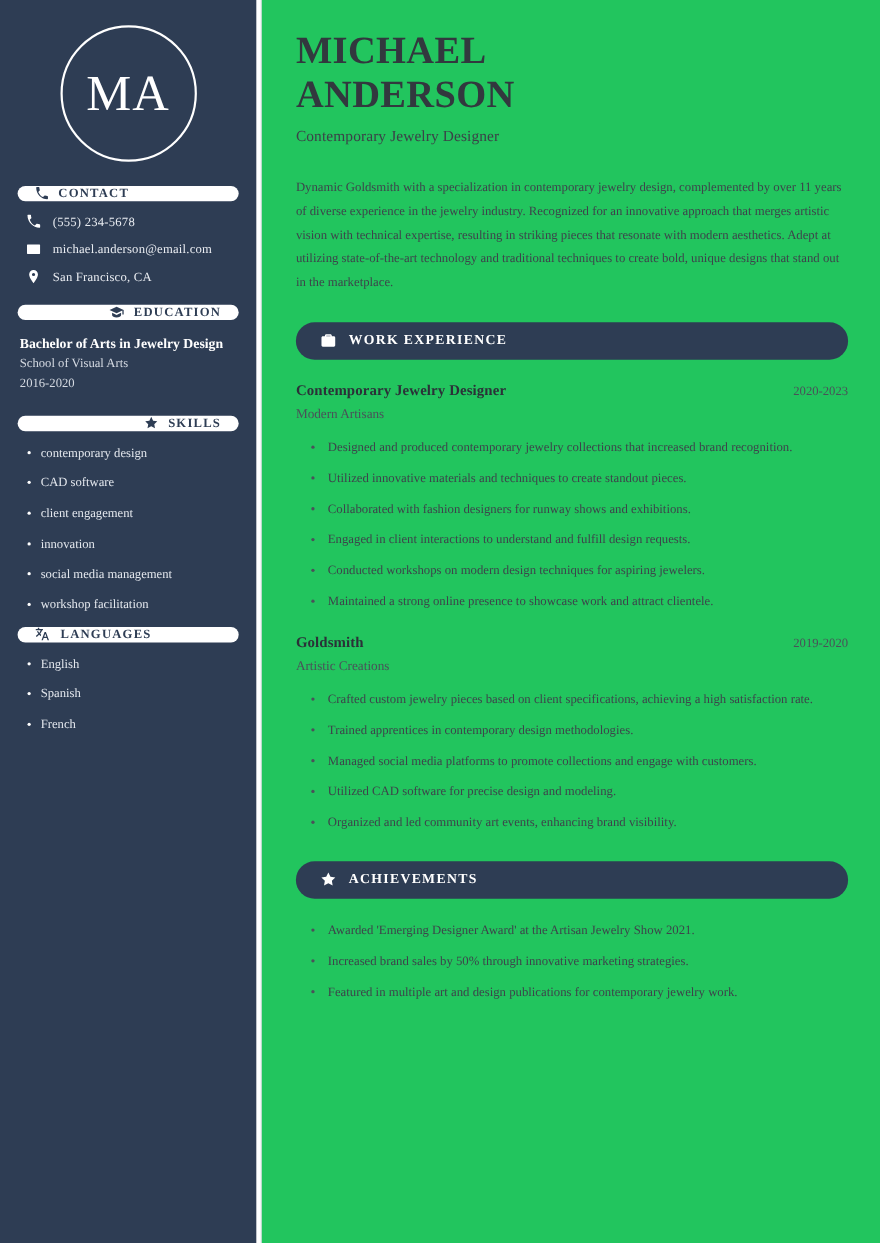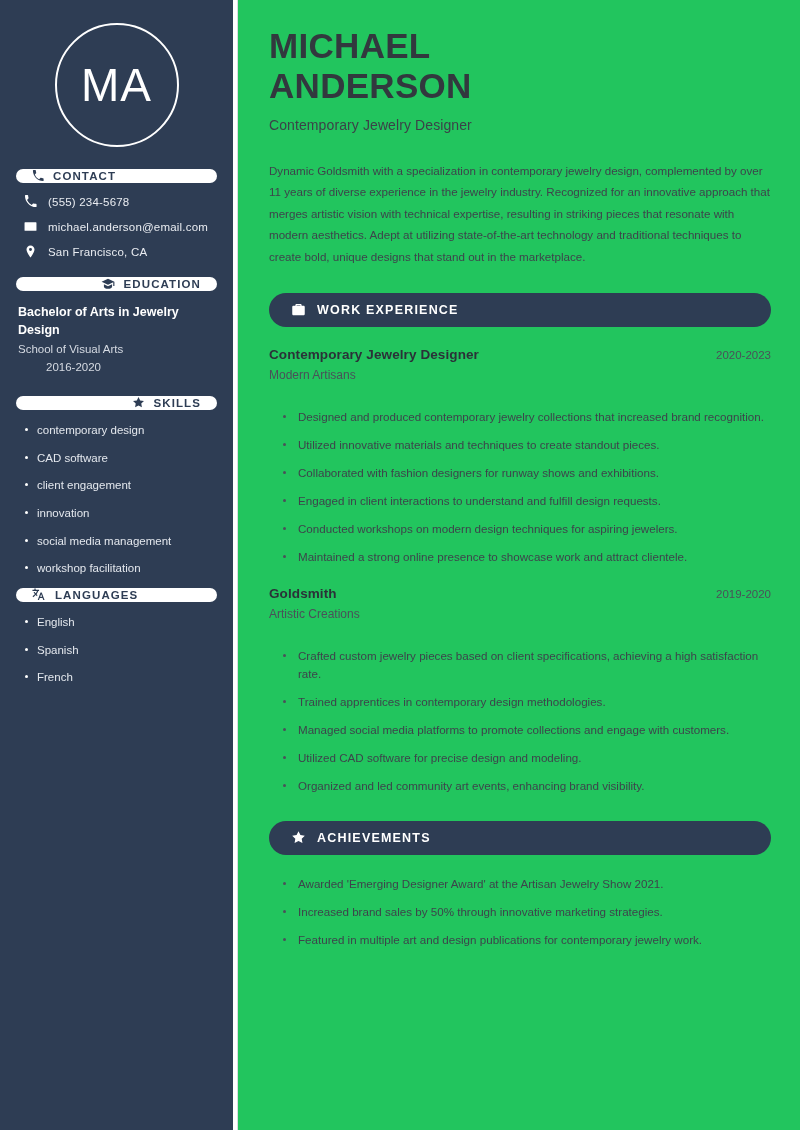--- a/index.html
+++ b/index.html
@@ -10,20 +10,21 @@
     font-family:"Liberation Sans", sans-serif;
     -webkit-font-smoothing:antialiased;
   }
 
   #resume {
     position:relative;
     width:800px; height:1130px;
     display:flex;
     background:#f7f7f7;
     overflow:hidden;
+    font-family:Liberation Serif, serif;
   }
 
   
   .sidebar {
     width:233px;
     flex:0 0 233px;
     background:#2e3d54;
     color:#ffffff;
     padding:0 16px;
     position:relative;
@@ -96,21 +97,20 @@
     color:#ffffff;
     margin-bottom:2px;
   }
   .edu-school {
     font-size:11.5px; color:#d5dae2;
     line-height:1.55;
   }
   .edu-dates {
     font-size:11.5px; color:#d5dae2;
     line-height:1.55;
-    margin-left:28px;
   }
 
   .side-ul { list-style:none; padding-left:8px; }
   .side-ul li {
     position:relative;
     padding-left:13px;
     font-size:11.5px;
     color:#e3e7ed;
     line-height:1.45;
     margin-bottom:11px;
@@ -190,21 +190,21 @@
     white-space:nowrap;
   }
   .job-company {
     font-size:12px;
     color:#4a5159;
     margin-top:6px;
   }
 
   .main-ul {
     list-style:none;
-    margin-top:26px;
+    margin-top:14px;
     padding-left:14px;
   }
   .main-ul li {
     position:relative;
     padding-left:15px;
     font-size:11.6px;
     line-height:1.55;
     color:#3d444b;
     margin-bottom:10px;
   }

